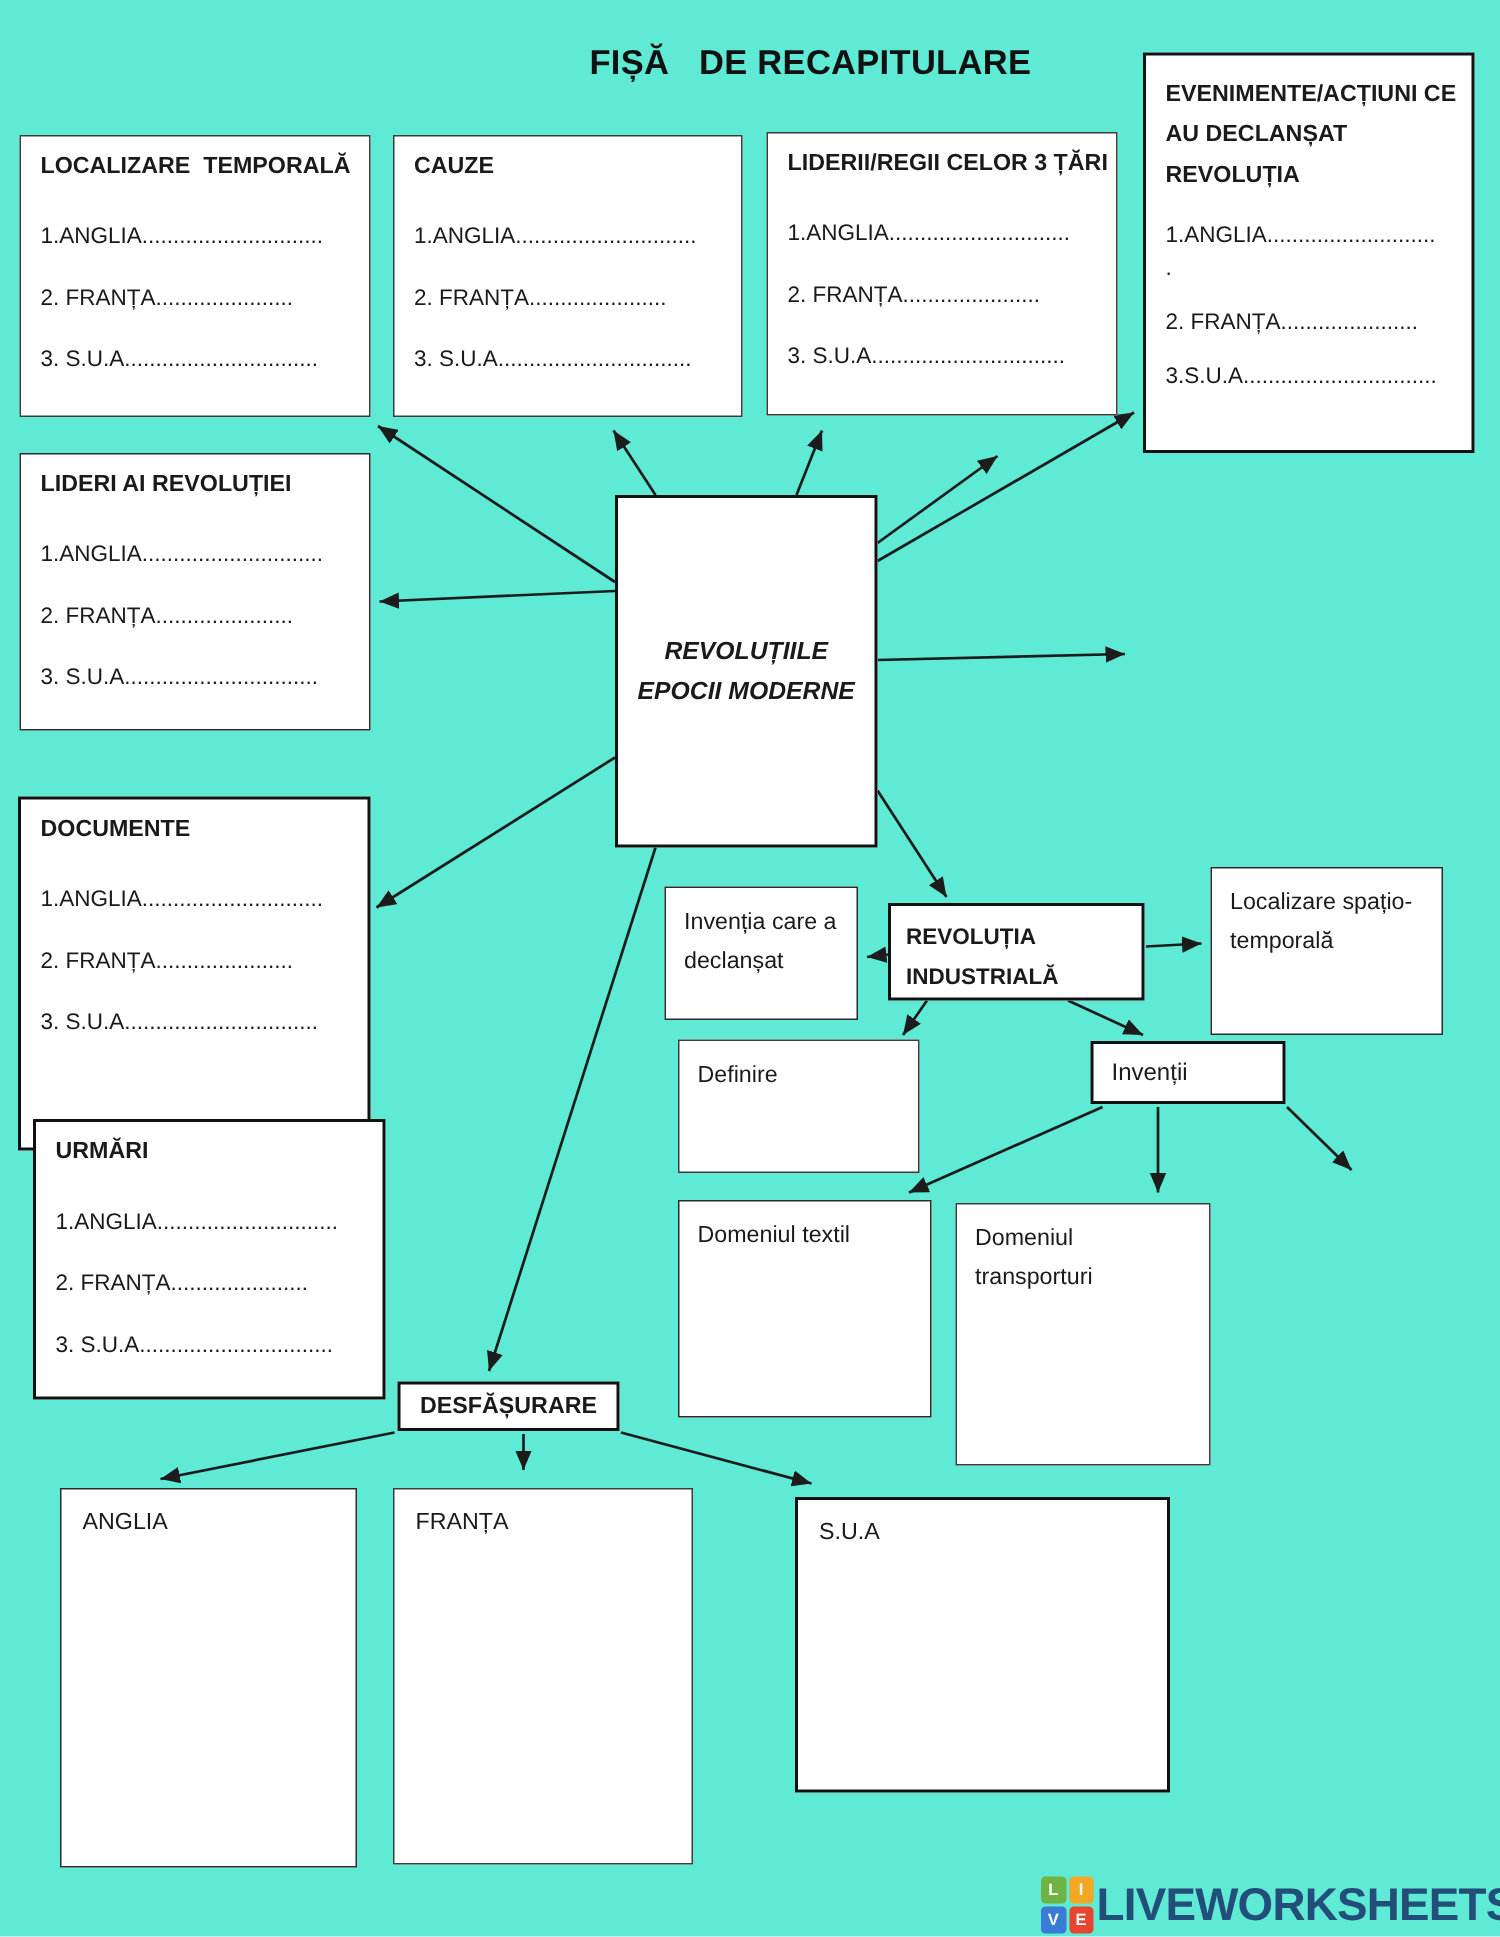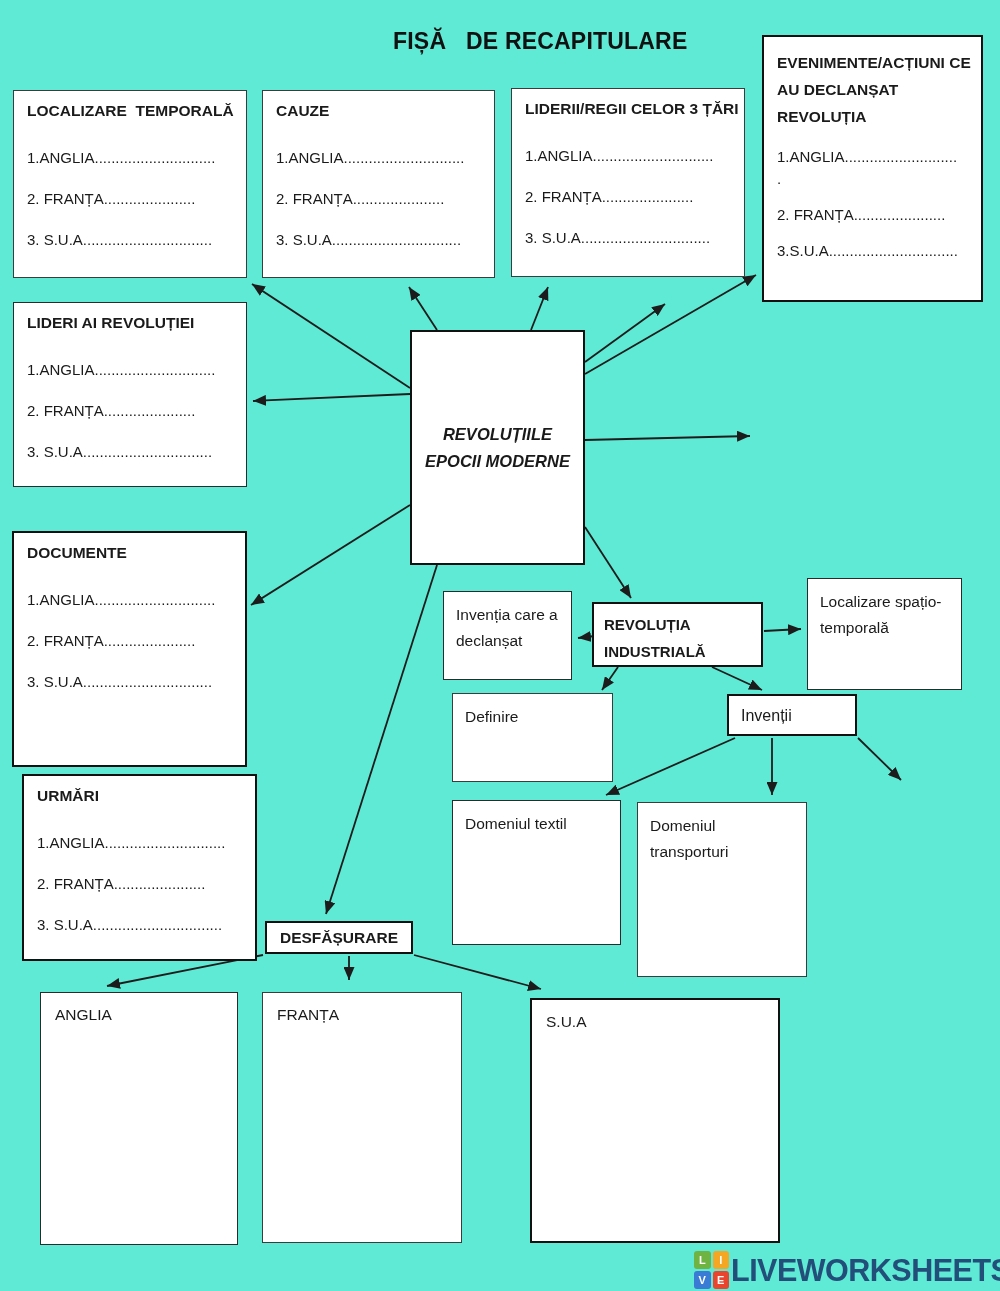--- a/index.html
+++ b/index.html
@@ -169,40 +169,40 @@
 
   <div class="box b15 label-box" style="left:452px; top:800px; width:169px; height:145px;">
     <div class="lbl">Domeniul textil</div>
   </div>
 
   <div class="box label-box" style="left:637px; top:802px; width:170px; height:175px;">
     <div class="lbl">Domeniul transporturi</div>
   </div>
 
 
-  <div class="box b2 list" style="left:22px; top:746px; width:235px; height:187px;margin-top:28px;">
+  <div class="box b2 list" style="left:22px; top:746px; width:235px; height:187px;">
     <p class="title">URMĂRI</p>
     <p class="item">1.ANGLIA.............................</p>
     <p class="item">2. FRANȚA......................</p>
     <p class="item">3. S.U.A...............................</p>
   </div>
 
   <div class="box b2 desf" style="left:265px; top:921px; width:148px; height:33px;">
     <div class="lbl">DESFĂȘURARE</div>
   </div>
 
   <div class="box b15 country" style="left:40px; top:992px; width:198px; height:253px;">
     <div class="lbl">ANGLIA</div>
   </div>
 
   <div class="box country" style="left:262px; top:992px; width:200px; height:251px;">
     <div class="lbl">FRANȚA</div>
   </div>
 
-  <div class="box b2 country" style="left:530px; top:998px; width:250px; height:245px;">
+  <div class="box b2 country" style="left:530px; top:998px; width:250px; height:197px;">
     <div class="lbl">S.U.A</div>
   </div>
 
   <div class="logo">
     <div class="logo-grid">
       <span class="tile" style="background-color: rgb(111, 179, 67);">L</span>
       <span class="tile" style="background-color: rgb(245, 166, 35);">I</span>
       <span class="tile" style="background-color: rgb(58, 123, 213);">V</span>
       <span class="tile" style="background-color: rgb(232, 68, 46);">E</span>
     </div>

